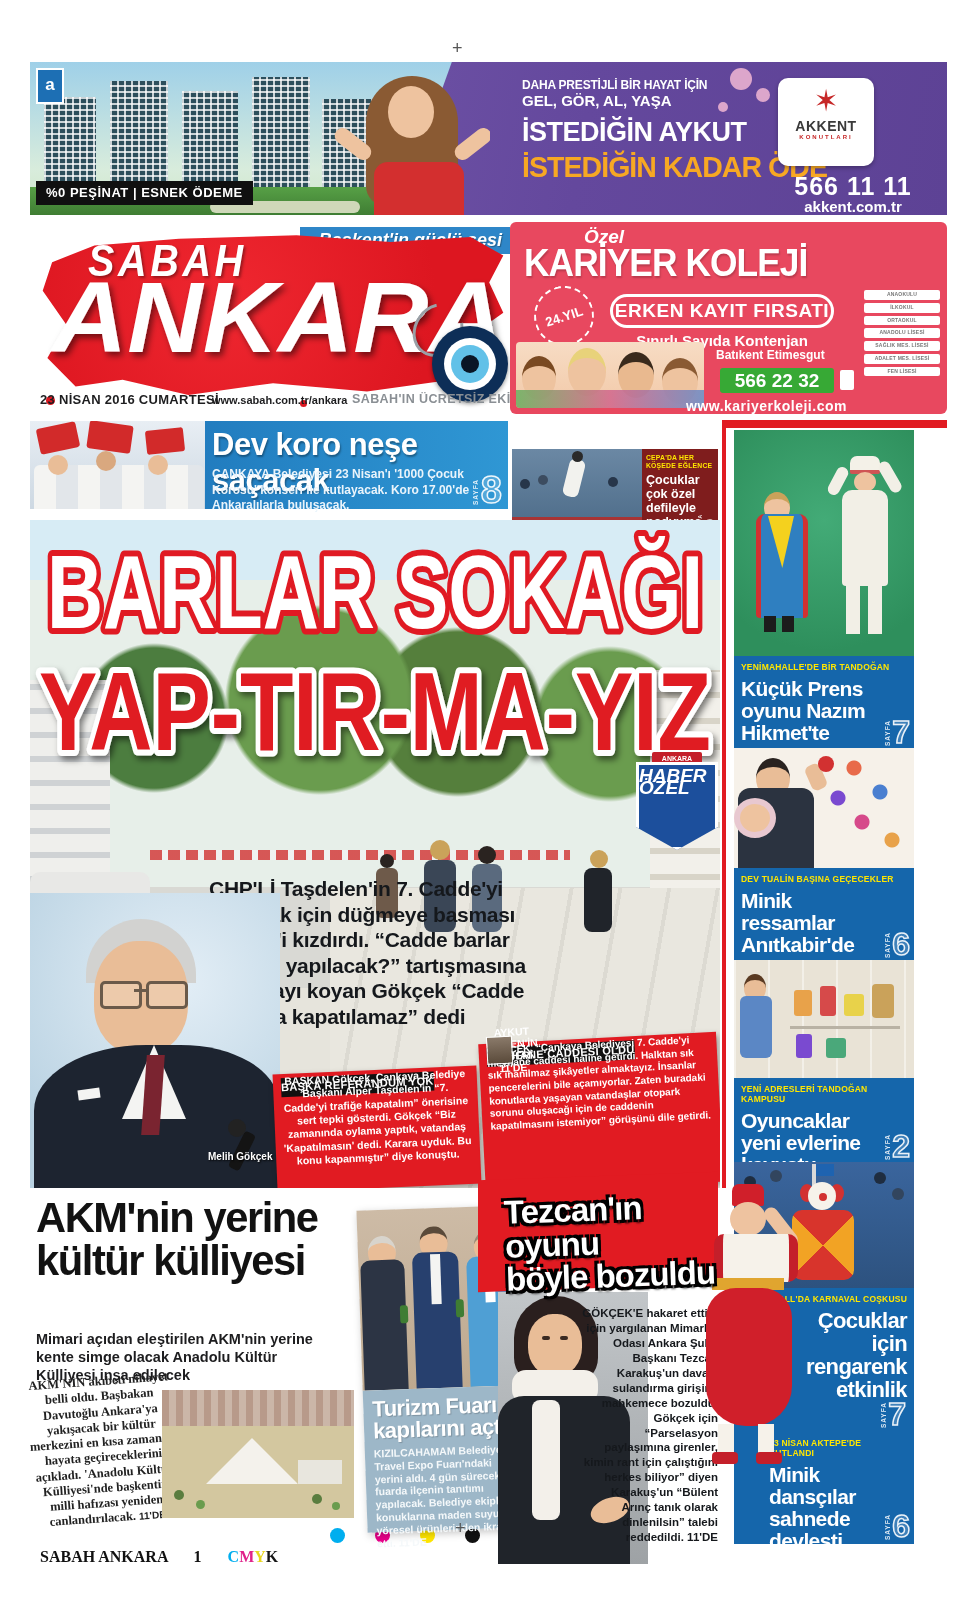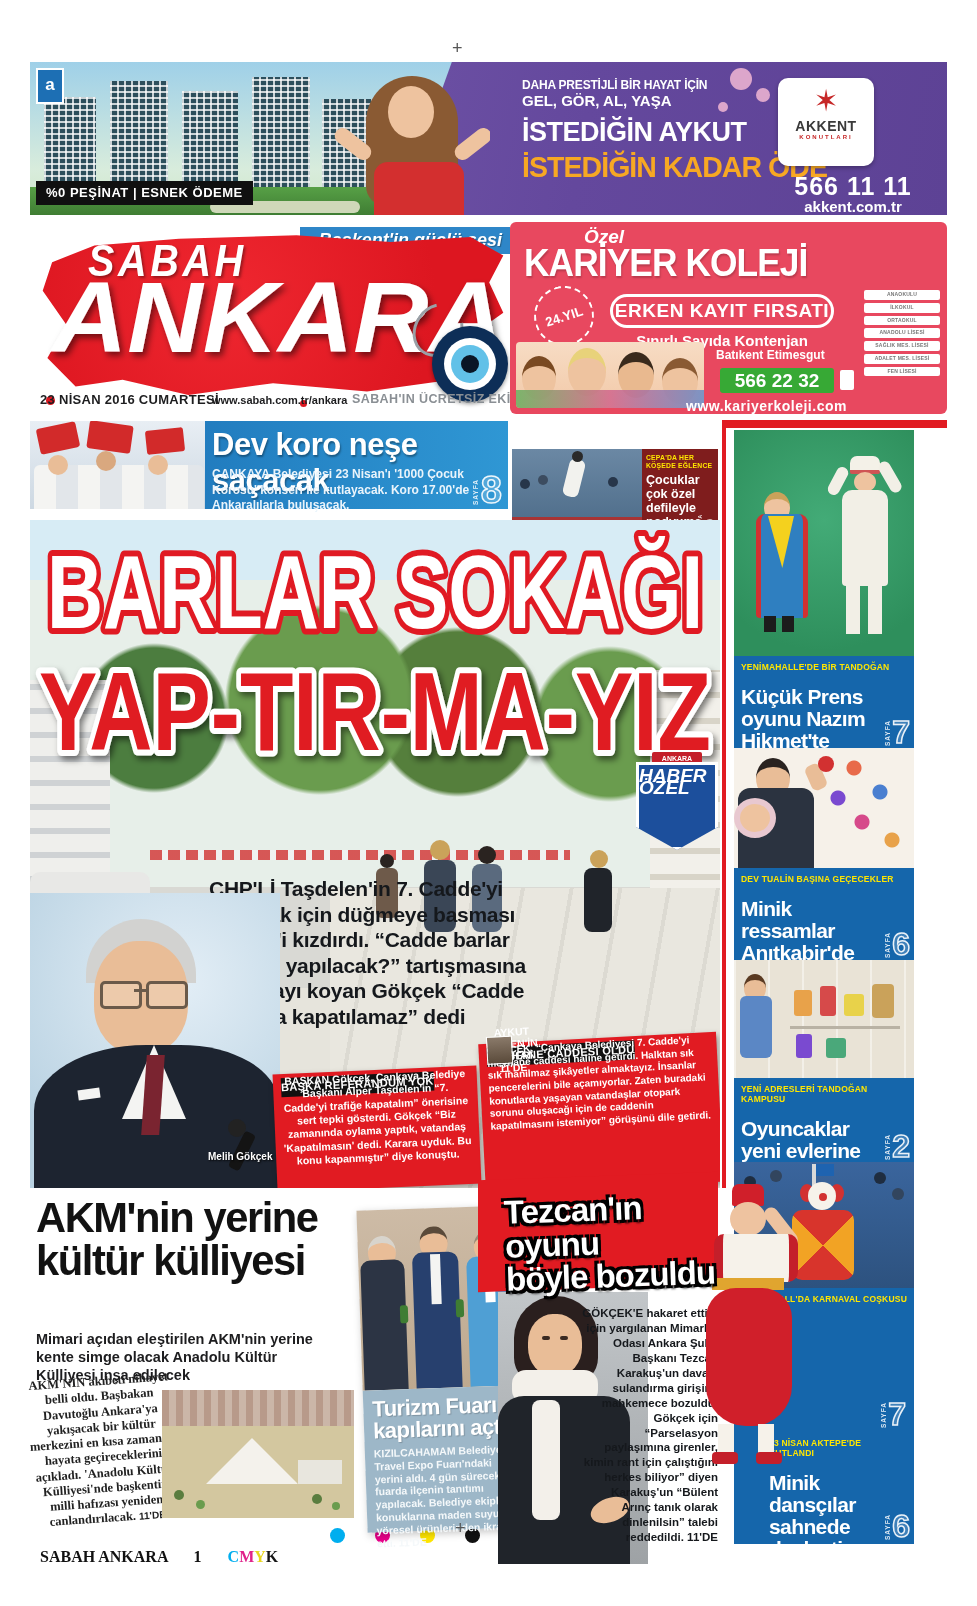--- a/index.html
+++ b/index.html
@@ -25,21 +25,21 @@
       clip-path:polygon(3% 18%,12% 8%,30% 4%,55% 2%,75% 6%,92% 3%,99% 14%,96% 30%,99% 48%,93% 60%,97% 75%,88% 88%,70% 95%,50% 90%,32% 97%,18% 88%,8% 92%,2% 75%,6% 55%,1% 35%);}
   .splat{position:absolute;background:#dd1620;border-radius:50%;}
   
   .redbox{position:absolute;background:#e11b22;color:#fff;box-shadow:2px 3px 6px rgba(0,0,0,.35);}
   .redbox .hdr{background:#101010;color:#fff;font-weight:bold;text-align:center;font-size:11px;
                line-height:19px;letter-spacing:.3px;margin:4px 8px 3px;}
   .redbox .txt{font-size:10.5px;font-weight:bold;line-height:1.27;padding:1px 8px;text-align:center;}
   
   .panel{position:absolute;left:734px;width:180px;background:#1566ab;box-sizing:border-box;padding:6px 7px;}
   .kick{color:#ffe600;font-weight:bold;font-size:8.5px;letter-spacing:.2px;line-height:1.2;}
-  .railhead{color:#fff;font-weight:bold;font-size:21px;line-height:1.04;letter-spacing:-.6px;margin-top:14px;}
+  .railhead{color:#fff;font-weight:bold;font-size:21px;line-height:1.04;letter-spacing:-.6px;margin-top:6px;}
   .pg{position:absolute;display:flex;align-items:flex-end;gap:1px;}
   .pg .lbl{writing-mode:vertical-rl;transform:rotate(180deg);font-size:6.5px;color:rgba(255,255,255,.85);
            letter-spacing:1px;font-weight:bold;line-height:1;}
   .pg .num{font-size:32px;font-weight:bold;line-height:.8;color:rgba(255,255,255,.18);
            -webkit-text-stroke:1.5px rgba(255,255,255,.9);}
   
   .outline-black{color:#fff;text-shadow:-3px -3px 0 #000,3px -3px 0 #000,-3px 3px 0 #000,3px 3px 0 #000,0 4px 2px rgba(0,0,0,.6);}
   .dot{position:absolute;width:15px;height:15px;border-radius:50%;}
   .chip{background:#fff;color:#777;border-radius:2px;font-size:5px;font-weight:bold;text-align:center;
         padding:2px 1px;margin-bottom:3px;line-height:1.15;letter-spacing:.2px;}
@@ -267,20 +267,21 @@
     <div style="left:78px;top:2px;width:4px;height:26px;background:#d9d9d9;"></div>
     <div style="left:82px;top:2px;width:18px;height:12px;background:#1e63b0;"></div>
     <div style="left:66px;top:22px;width:14px;height:18px;background:#d23131;border-radius:50%;"></div>
     <div style="left:96px;top:22px;width:14px;height:18px;background:#d23131;border-radius:50%;"></div>
     <div style="left:74px;top:20px;width:28px;height:28px;background:#f6f2ea;border-radius:50%;"></div>
     <div style="left:85px;top:31px;width:8px;height:8px;background:#d23131;border-radius:50%;"></div>
     <div style="left:58px;top:48px;width:62px;height:70px;background:repeating-conic-gradient(from 45deg,#f2a324 0 25%,#d8342c 0 50%);border-radius:10px;"></div>
   </div>
   <div class="panel" style="top:1288px;height:144px;text-align:right;">
     <div class="kick">ANKAMALL'DA KARNAVAL COŞKUSU</div>
+    <div class="railhead" style="margin-left:40px;font-size:22px;">Çocuklar için rengarenk etkinlik</div>
     <div class="pg" style="right:8px;bottom:4px;">
       <span class="lbl">SAYFA</span>
       <span class="num">7</span>
     </div>
   </div>
 
   <div class="panel" style="top:1432px;height:112px;">
     <div class="kick" style="margin-left:28px;">23 NİSAN AKTEPE'DE KUTLANDI</div>
     <div class="railhead" style="margin-left:28px;">Minik dansçılar sahnede devleşti</div>
     <div class="pg" style="right:4px;bottom:4px;">

